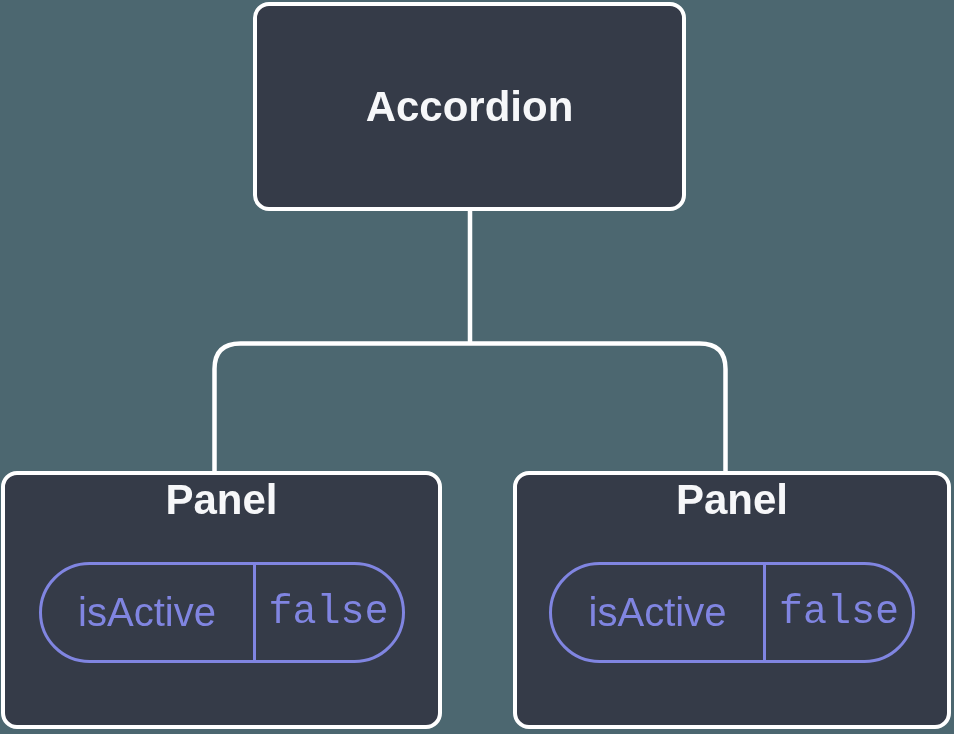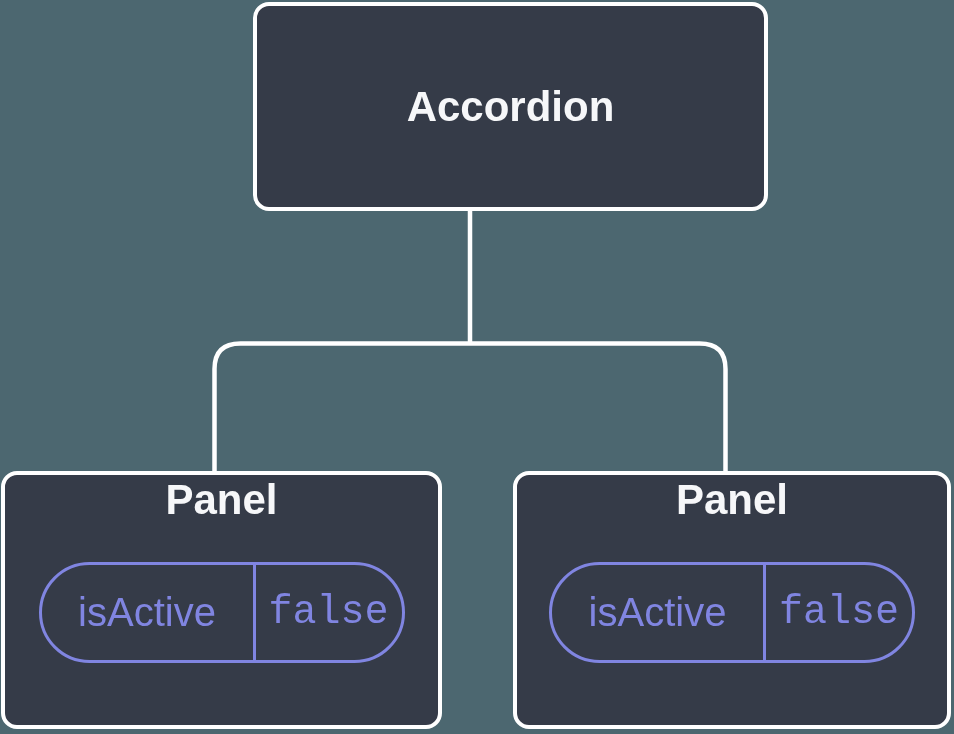--- a/index.html
+++ b/index.html
@@ -41,21 +41,21 @@
   .node-title {
     color: var(--title-text);
     font-size: 42px;
     font-weight: 600;
     line-height: 50px;
     text-align: center;
     white-space: nowrap;
   }
   .root {
     left: 253px; top: 2px;
-    width: 515px; height: 209px;
+    width: 433px; height: 209px;
     display: flex;
     align-items: center;
     justify-content: center;
   }
   .panel {
     top: 471px;
     height: 258px;
     display: flex;
     flex-direction: column;
     align-items: center;

